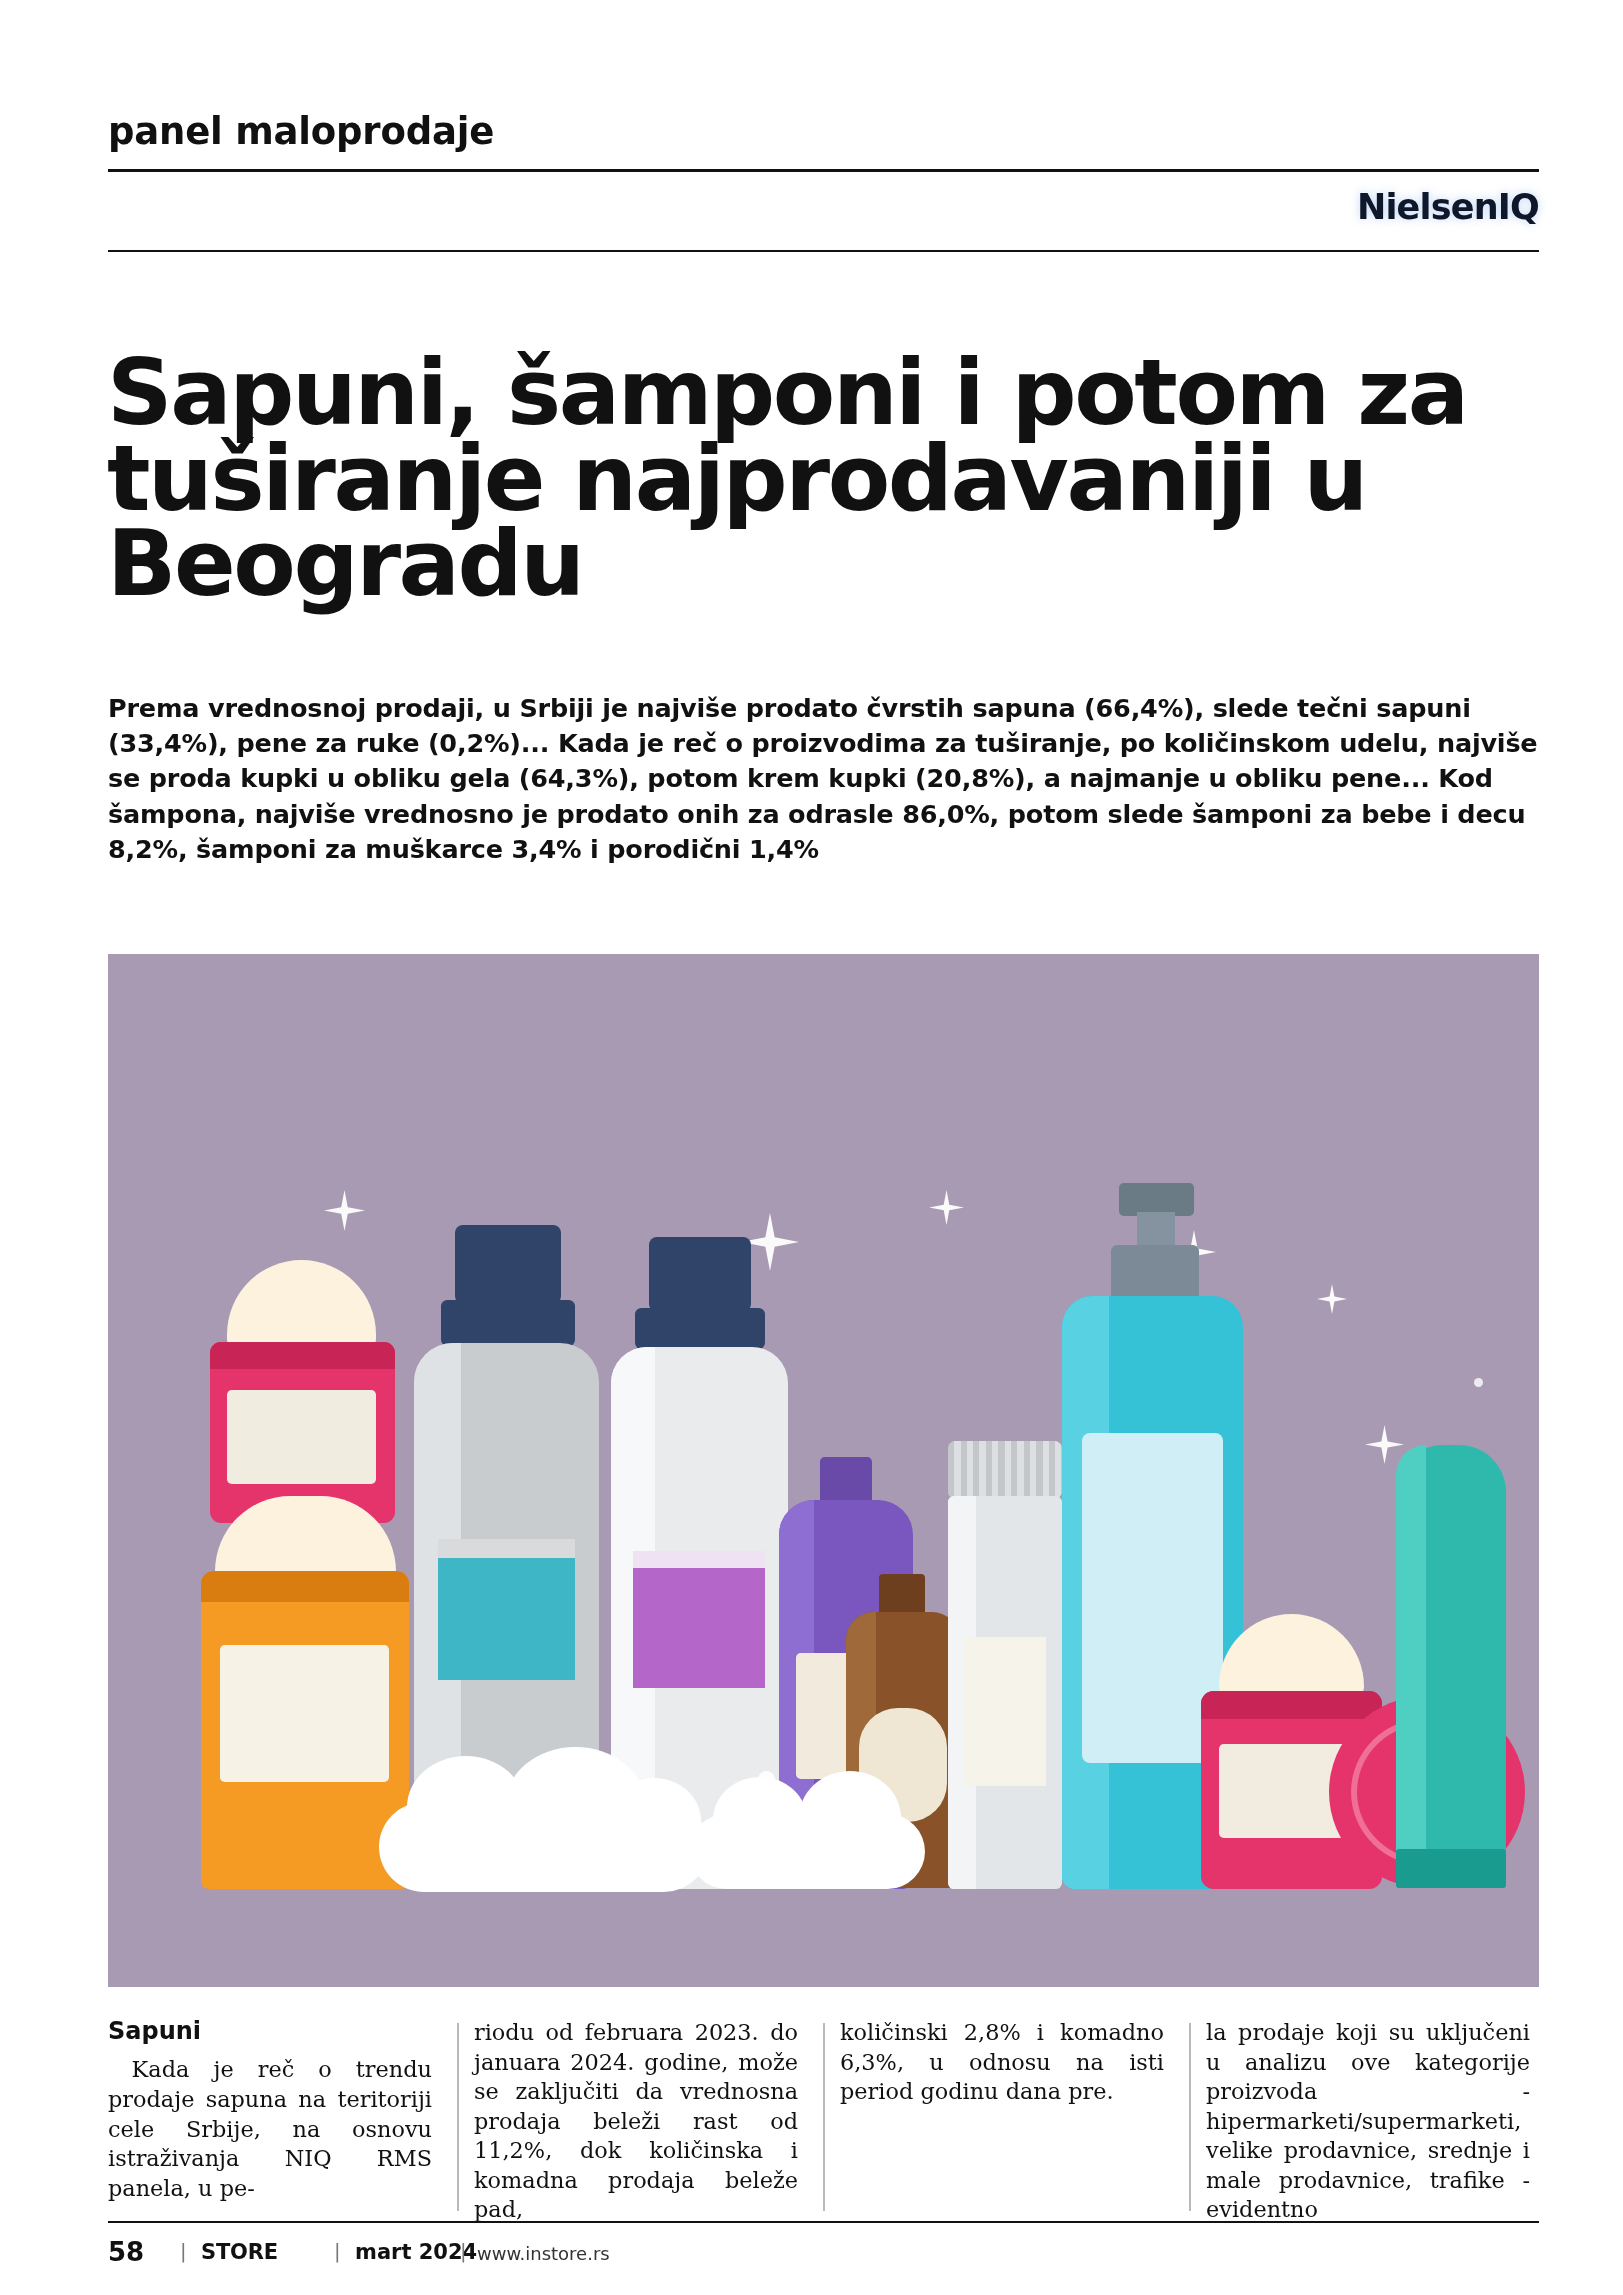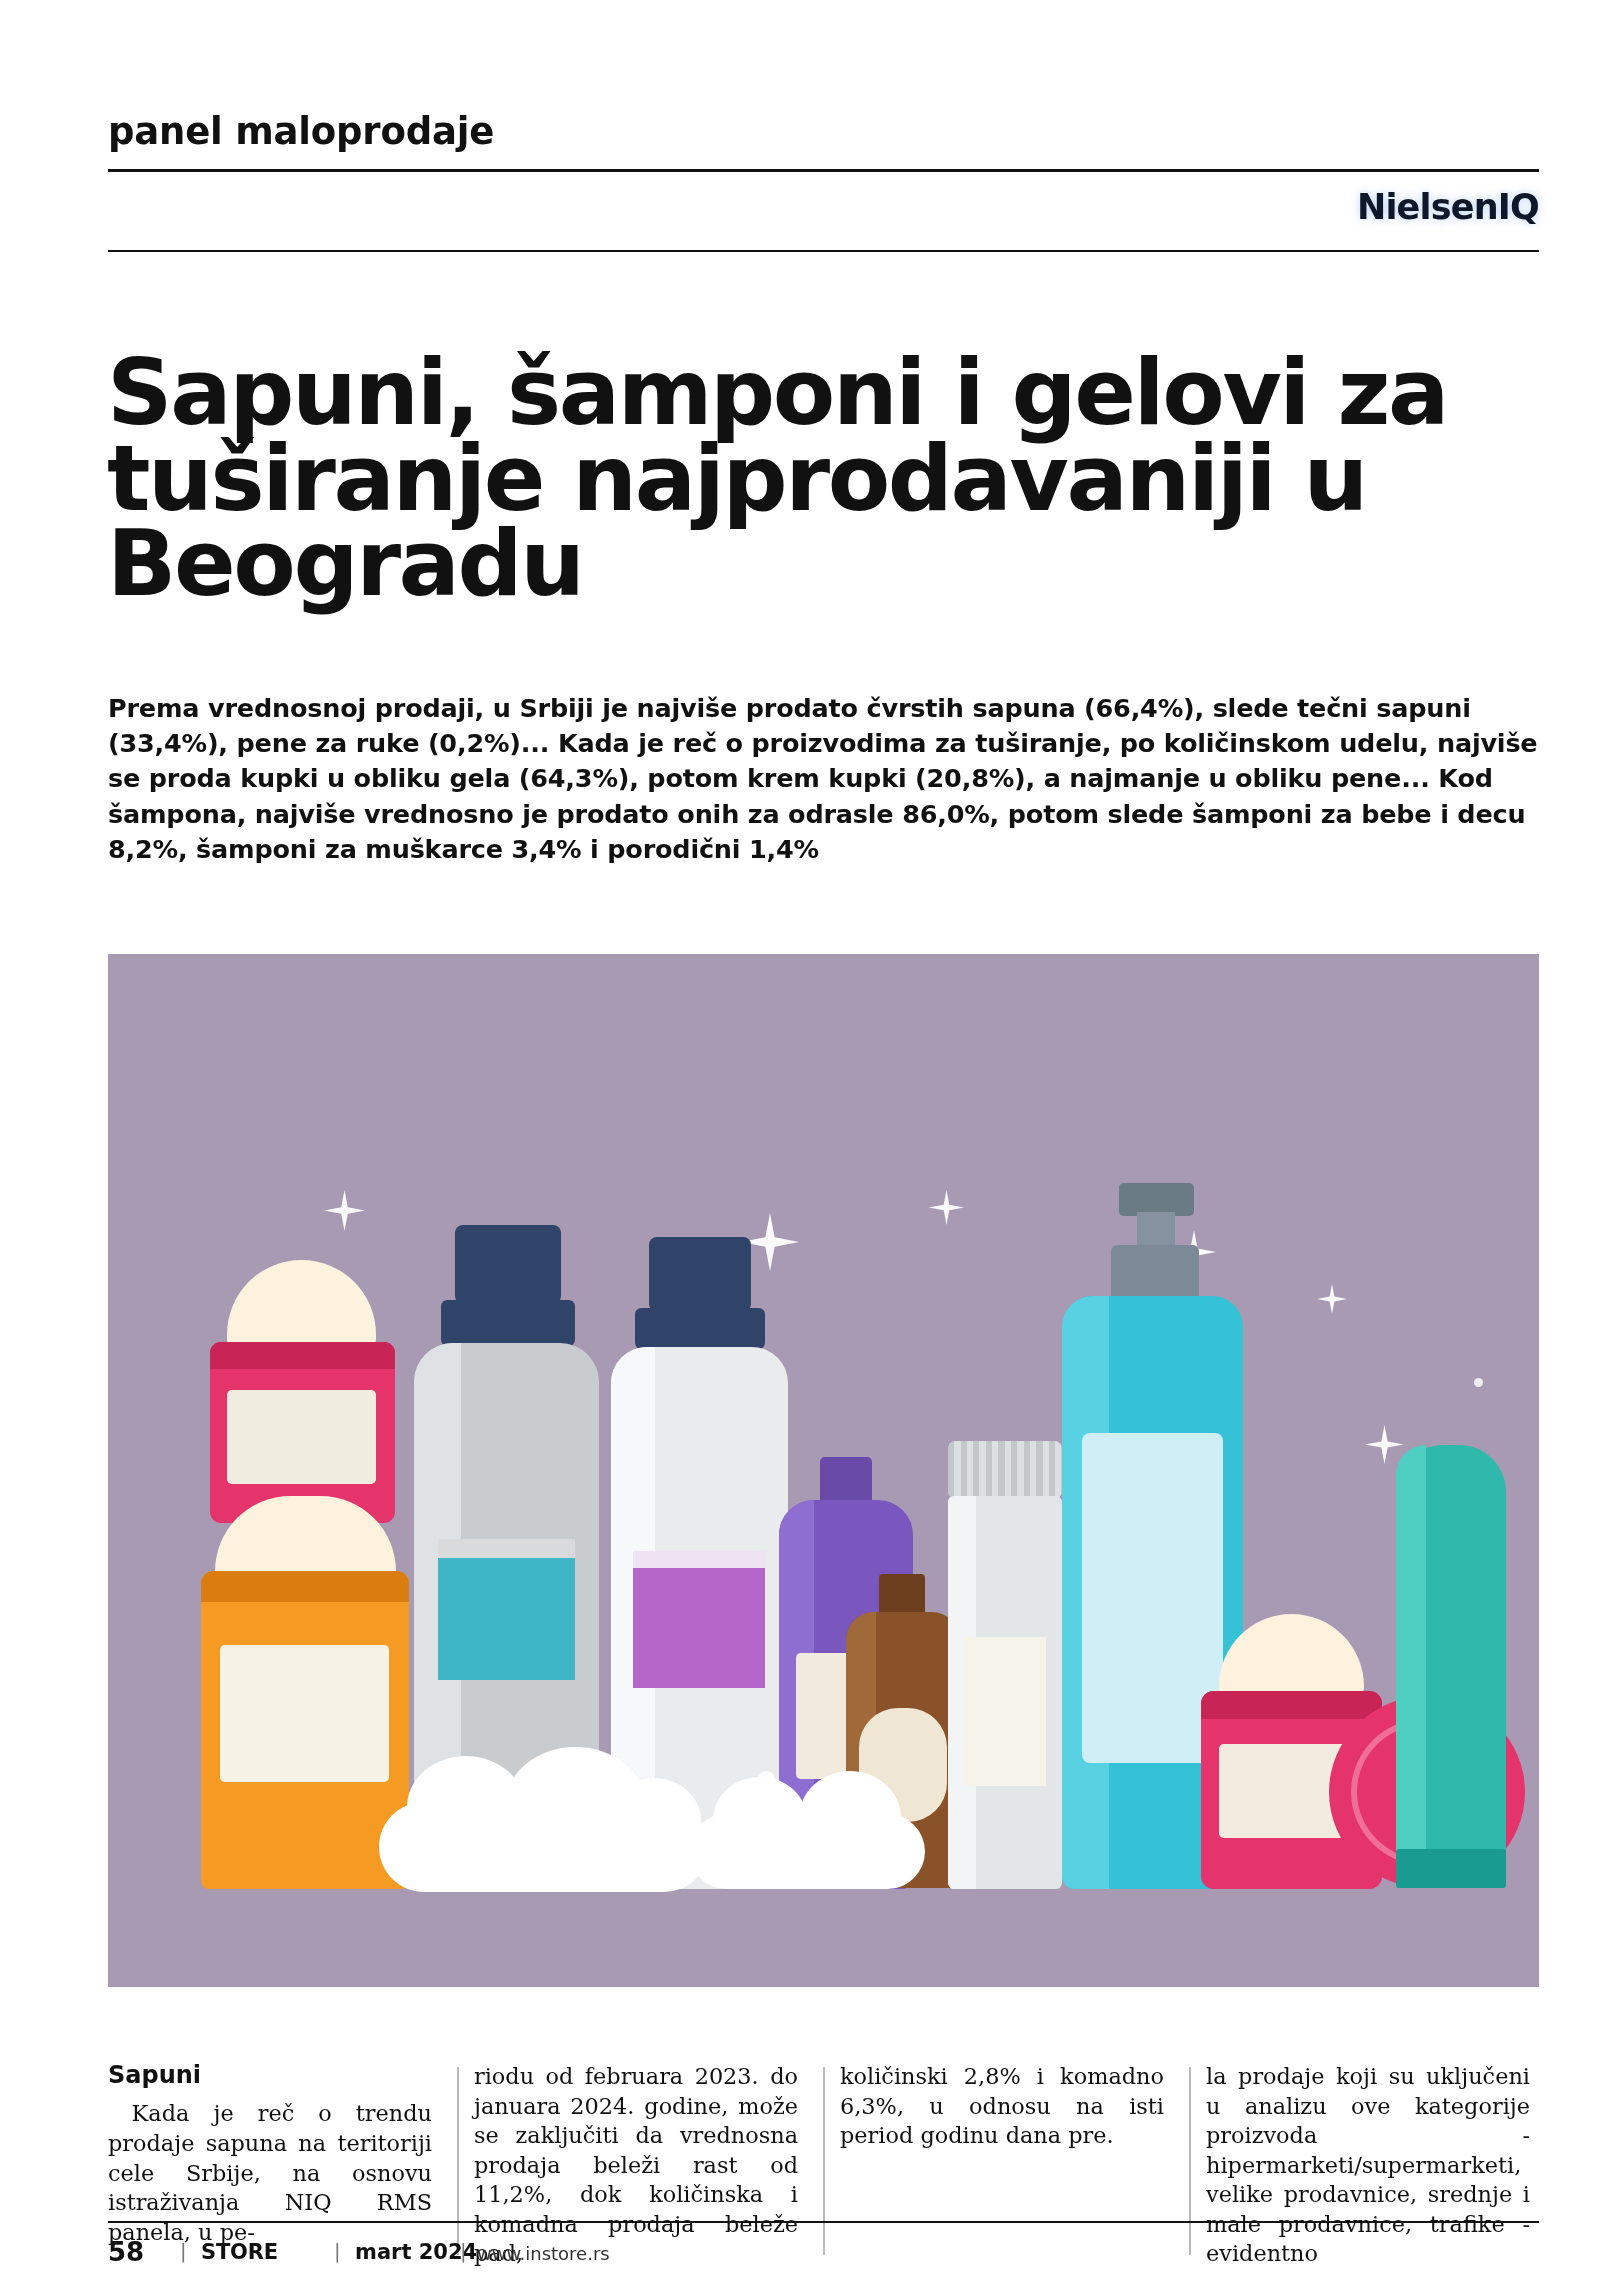--- a/index.html
+++ b/index.html
@@ -119,21 +119,21 @@
     opacity:.8;
   }
 
   
   .obj { position:absolute; }
 
   
   .cols {
     position: absolute;
     left: 97px; top: 2018px;
-    width: 1434px; height: 196px; margin-top: 44px;
+    width: 1434px; height: 196px;
   }
   .col {
     position: absolute;
     top: 0;
     width: 324px;
     font-family: "DejaVu Serif", serif;
     font-size: 22.4px;
     line-height: 1.32;
     color: #111;
     text-align: justify;
@@ -201,21 +201,21 @@
 <div class="page">
 
   <div class="kicker">panel maloprodaje</div>
   <div class="rule-top"></div>
 
   <div class="section-line">
     <div class="niq-logo">NielsenIQ</div>
   </div>
   <div class="rule-section"></div>
 
-  <h1 class="headline">Sapuni, šamponi i gelovi za tuširanje najprodavaniji u Beogradu</h1>
+  <h1 class="headline">Sapuni, šamponi i potom za tuširanje najprodavaniji u Beogradu</h1>
 
   <div class="lead">Prema vrednosnoj prodaji, u Srbiji je najviše prodato čvrstih sapuna (66,4%), slede tečni sapuni (33,4%), pene za ruke (0,2%)... Kada je reč o proizvodima za tuširanje, po količinskom udelu, najviše se proda kupki u obliku gela (64,3%), potom krem kupki (20,8%), a najmanje u obliku pene... Kod šampona, najviše vrednosno je prodato onih za odrasle 86,0%, potom slede šamponi za bebe i decu 8,2%, šamponi za muškarce 3,4% i porodični 1,4%</div>
 
   <div class="hero">
     <div class="hero-inner">
 
       <div class="spark" style="left:216px;top:236px;width:41px;height:41px;"></div>
       <div class="spark" style="left:126px;top:408px;width:27px;height:27px;"></div>
       <div class="spark" style="left:633px;top:259px;width:58px;height:58px;"></div>
       <div class="spark" style="left:821px;top:236px;width:35px;height:35px;"></div>

